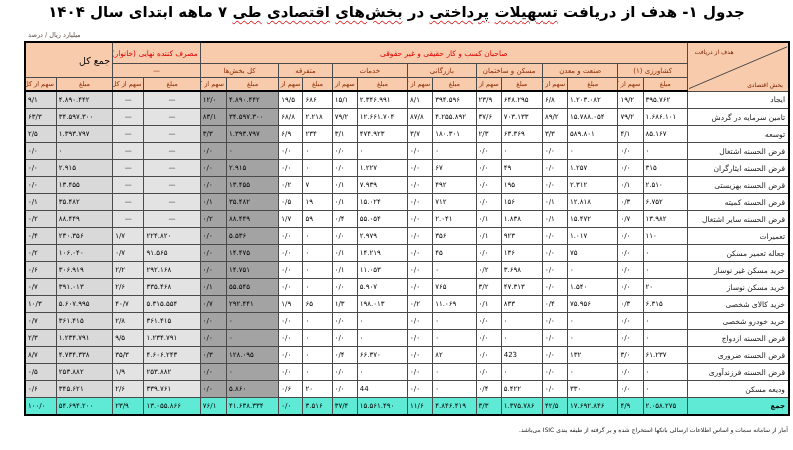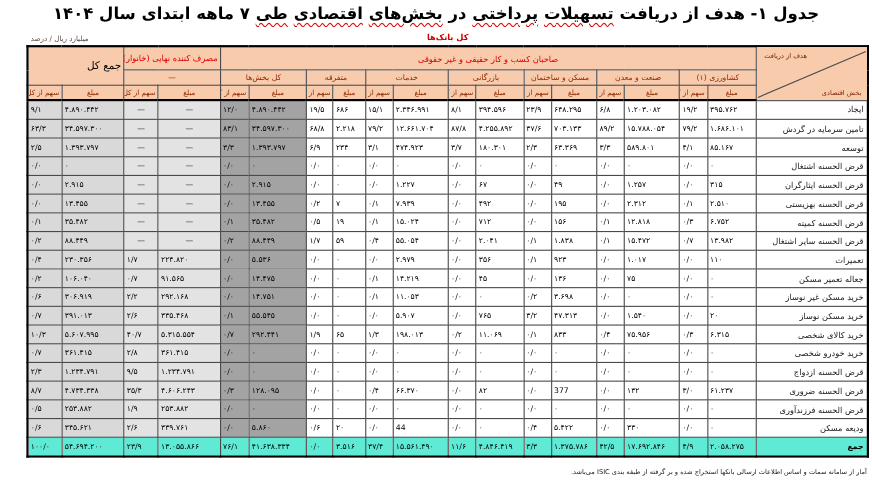--- a/index.html
+++ b/index.html
@@ -43,21 +43,20 @@
   .fn2{position:absolute;top:444px;right:5px;font-size:6px;color:#666;direction:rtl;}
 </style>
 </head>
 <body>
 
 <div class="page">
 
   <div class="title" id="title"><span>جدول ۱- هدف از دریافت </span><span class="wavy">تسهیلات</span><span> </span><span class="wavy">پرداختی</span><span> در </span><span class="wavy">بخش‌های</span><span> </span><span class="wavy">اقتصادی</span><span> </span><span class="wavy">طی</span><span> ۷ ماهه ابتدای سال ۱۴۰۴</span></div>
 
   <div class="unit">میلیارد ریال / درصد</div>
-  <div class="banks">کل بانک‌ها</div>
 
   <table class="grid">
     <colgroup id="cols">
         <col style="width: 101px;">
         <col style="width: 44px;">
         <col style="width: 25px;">
         <col style="width: 50px;">
         <col style="width: 25px;">
         <col style="width: 41px;">
         <col style="width: 25px;">
@@ -433,21 +432,21 @@
           <td class="shr bg-hh">۹/۵</td>
           <td class="amt bg-g">۱.۲۳۴.۷۹۱</td>
           <td class="shr bg-g">۲/۳</td>
         </tr>
         <tr>
           <td class="lbl">قرض الحسنه ضروری</td>
           <td class="amt">۶۱.۲۳۷</td>
           <td class="shr">۳/۰</td>
           <td class="amt">۱۳۲</td>
           <td class="shr">۰/۰</td>
-          <td class="amt">377</td>
+          <td class="amt">423</td>
           <td class="shr">۰/۰</td>
           <td class="amt">۸۲</td>
           <td class="shr">۰/۰</td>
           <td class="amt">۶۶.۳۷۰</td>
           <td class="shr">۰/۴</td>
           <td class="amt">۰</td>
           <td class="shr">۰/۰</td>
           <td class="amt bg-tot">۱۲۸.۰۹۵</td>
           <td class="shr bg-tot">۰/۳</td>
           <td class="amt bg-hh">۴.۶۰۶.۲۴۳</td>

